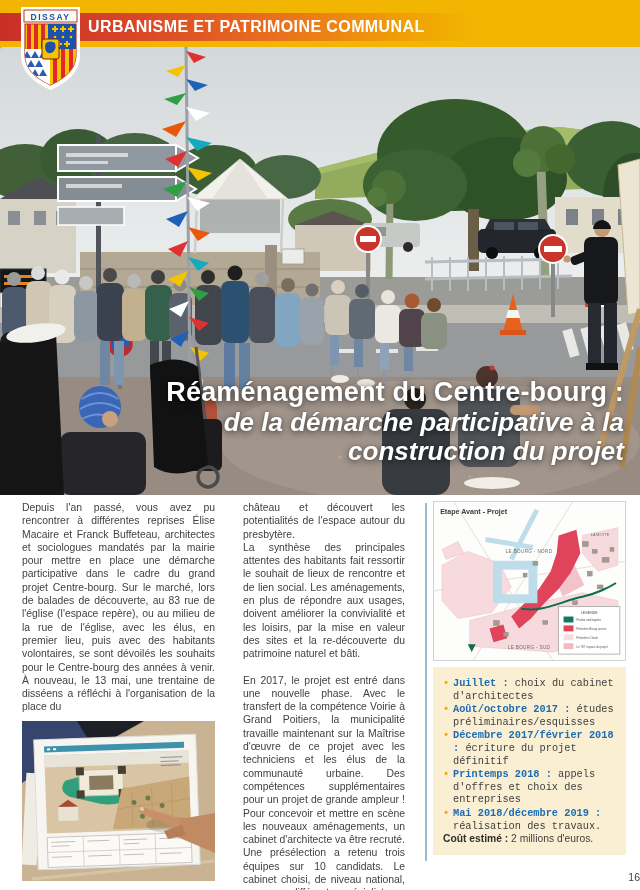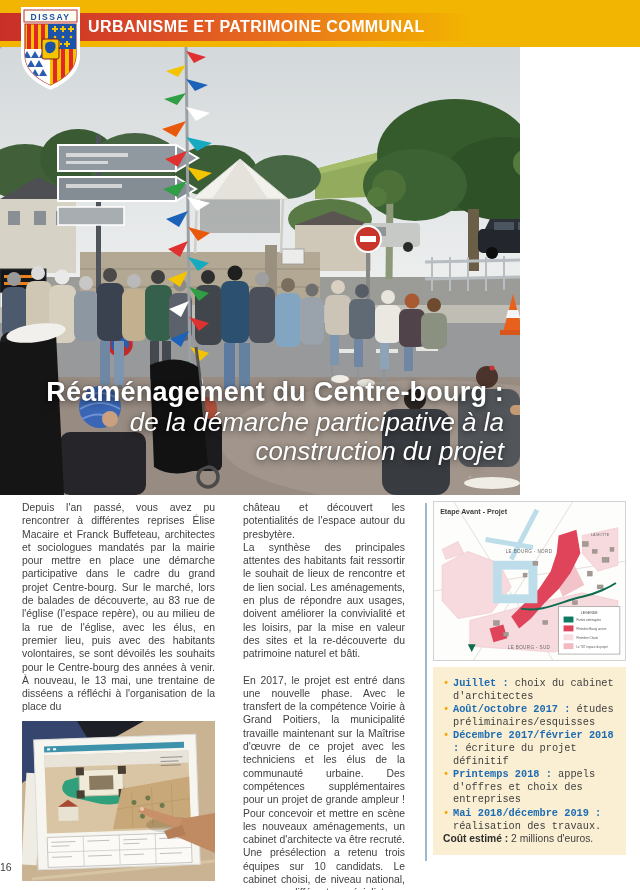--- a/index.html
+++ b/index.html
@@ -12,48 +12,48 @@
   
   .band{position:relative;height:47px;background:#f2b501;}
   .band-orange{
     position:absolute;left:0;top:13px;height:28px;width:472px;
     background:linear-gradient(90deg,#c92f27 0%,#d84527 28%,#e96f1d 58%,#f09d08 84%,#f2b501 100%);
     display:flex;align-items:center;
   }
   .band-title{color:#fff;font-weight:bold;font-size:16px;letter-spacing:.4px;margin-left:88px;white-space:nowrap;}
   .crest{position:absolute;left:19px;top:5px;width:63px;height:89px;z-index:6;}
   
-  .hero{position:relative;width:520px;height:448px;overflow:hidden;background:#9b9b97;}
+  .hero{position:relative;width:640px;height:448px;overflow:hidden;background:#9b9b97;}
   .hero svg{display:block;}
   .hero-title{
     position:absolute;right:16px;top:330px;text-align:right;color:#fff;
     text-shadow:0 2px 7px rgba(0,0,0,.55),0 0 2px rgba(0,0,0,.35);
   }
   .ht-bold{font-size:27px;font-weight:800;line-height:31px;letter-spacing:.2px;}
-  .ht-italic{font-size:26px;font-style:italic;font-weight:400;line-height:29px;}
+  .ht-italic{font-size:26px;font-style:italic;font-weight:700;line-height:29px;}
   
   .content{display:flex;gap:28px;padding:6px 14px 0 22px;}
   .col{width:193px;font-size:10.4px;line-height:13.3px;text-align:justify;}
   .col p{margin:0;}
   .col p.spaced{margin-top:13px;}
   .inset{margin-top:7px;width:193px;height:160px;display:block;}
   .col3{position:relative;}
   .col3::before{content:"";position:absolute;left:-8px;top:2px;width:2px;height:358px;background:#9bb9cf;}
   .map-fig{width:193px;height:160px;border:1px solid #d2d2d2;box-sizing:border-box;display:block;background:#fdfdfc;}
   
   .planning{margin-top:6px;background:#faefd3;padding:9px 10px 10px;box-sizing:border-box;}
   .planning h3{margin:0 0 3px;font-size:12.5px;color:#2e2e2e;}
   .planning ul{margin:0;padding:0;list-style:none;text-align:left;}
   .planning li{position:relative;padding-left:10px;margin-top:1px;font-size:10.3px;line-height:12.6px;font-family:Liberation Mono, monospace;}
   .planning li::before{content:"\2022";position:absolute;left:0;top:0;color:#f5a800;font-weight:bold;}
   .planning .lead{color:#1d6cb3;font-weight:bold;}
   .cost{margin:8px 0 0;font-size:10.3px;text-align:left;}
   .cost strong{color:#2e2e2e;}
   
-  .footer{position:absolute;left:0;bottom:17px;width:100%;text-align:left;font-size:10.5px;color:#3f3f3f;}
+  .footer{position:absolute;left:0;bottom:7px;width:100%;text-align:right;font-size:10.5px;color:#3f3f3f;}
 </style>
 </head>
 <body>
 
 <header class="band">
   <div class="band-orange">
     <span class="band-title">URBANISME ET PATRIMOINE COMMUNAL</span>
   </div>
 </header>
 

